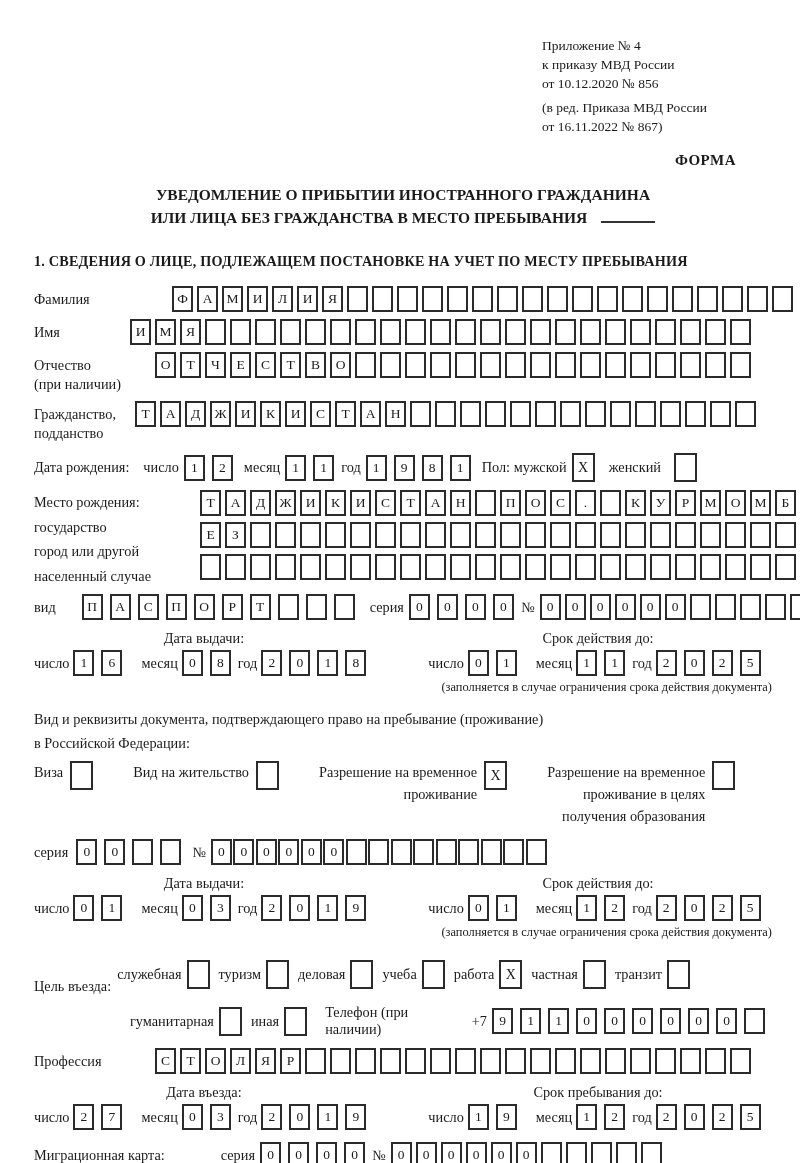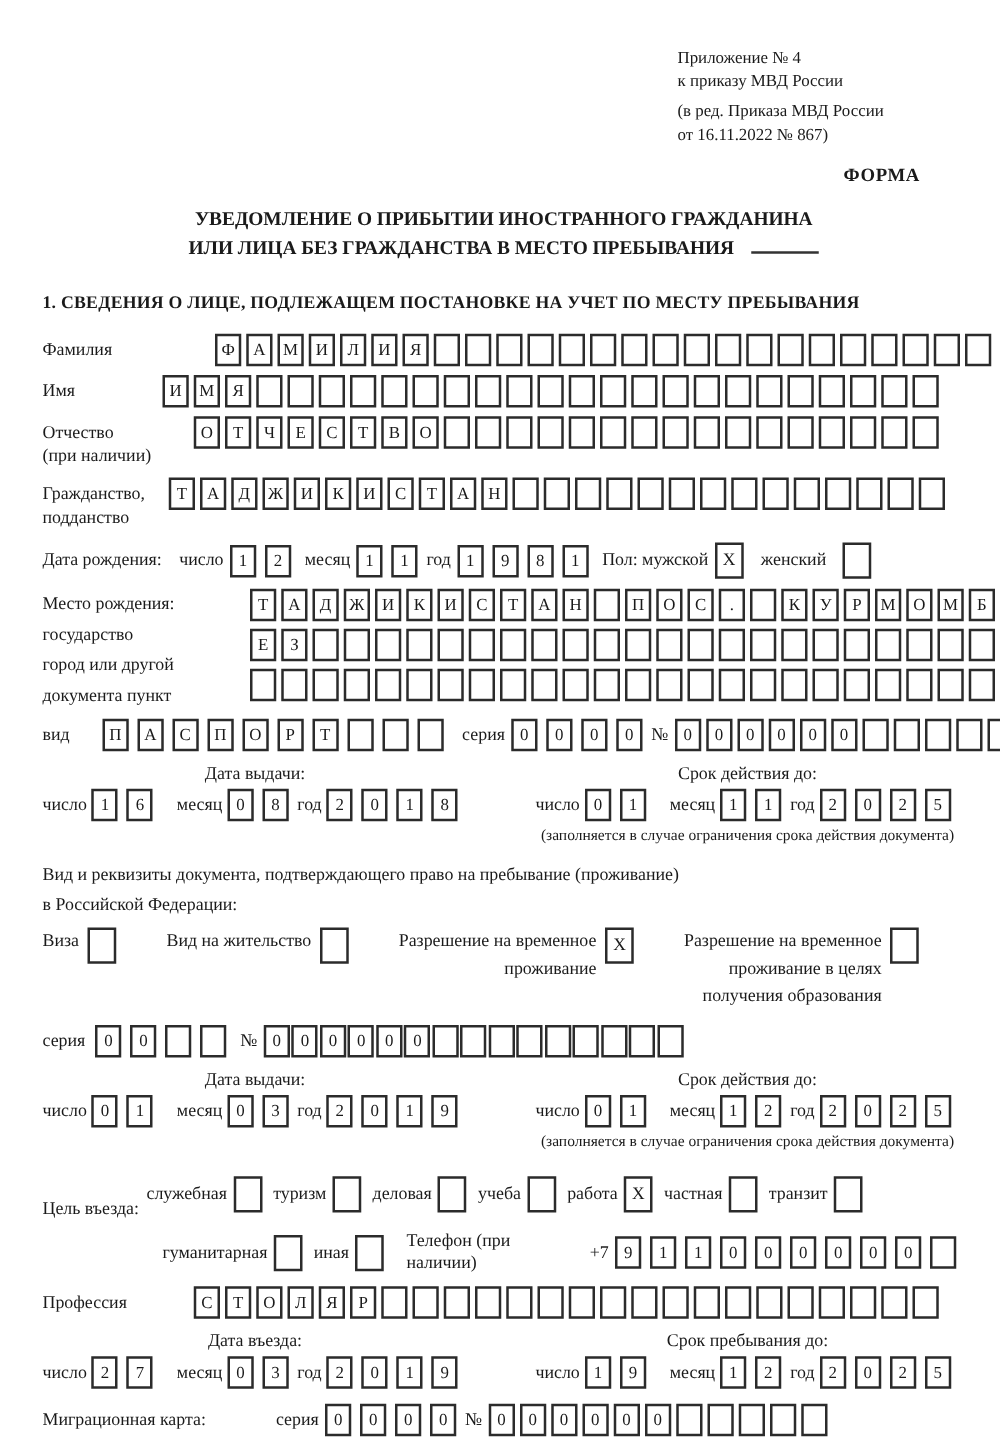--- a/index.html
+++ b/index.html
@@ -45,21 +45,21 @@
   .center-head { text-align:center; font-weight:bold; font-size:14.2px; margin-top:9px; }
 
   
   .dpair { display:flex; margin-top:10px;gap:25px; }
   .dp-l { width:365px; flex:none; }
   .dp-r { flex:1; }
   .dp-title { text-align:center; font-size:14.3px; margin-bottom:3px; }
   .dp-row { display:flex; align-items:center; font-size:14.3px; }
   .dp-row .t { margin-right:4px; }
   .dp-row .g { margin-left:12px; }
-  .dp-note { font-size:12.4px; text-align:center; margin-top:4px; white-space:nowrap; }
+  .dp-note { font-size:12.4px; text-align:right; margin-top:4px; white-space:nowrap; }
 
   .para { font-size:14.3px; margin-top:12px; line-height:24px; }
 
   
   .opts { display:flex; align-items:flex-start; margin-top:6px; font-size:14.3px;gap:23px; }
   .opt { display:flex; align-items:flex-start; }
   .opt .ol { line-height:22px; margin-right:7px; }
   .opt .ol.c { text-align:right; }
   .opt + .opt { margin-left:17px; }
 
@@ -70,20 +70,21 @@
   .purp2 { margin-left:96px; margin-top:9px; }
 </style>
 </head>
 <body>
 
 <div class="page">
 
   <div class="hdr">
     <div>Приложение № 4</div>
     <div>к приказу МВД России</div>
+    <div>от 10.12.2020 № 856</div>
     <div class="gap"></div>
     <div>(в ред. Приказа МВД России</div>
     <div>от 16.11.2022 № 867)</div>
   </div>
   <div class="forma">ФОРМА</div>
 
   <div class="title">
     <div>УВЕДОМЛЕНИЕ О ПРИБЫТИИ ИНОСТРАННОГО ГРАЖДАНИНА</div>
     <div>
       <span>ИЛИ ЛИЦА БЕЗ ГРАЖДАНСТВА В МЕСТО ПРЕБЫВАНИЯ</span><span class="blank"></span>
@@ -244,21 +245,21 @@
     <span class="cbox">X</span>
     <span class="t ml14">женский</span>
     <span class="cbox ml8"></span>
   </div>
 
   <div class="bp">
     <div class="bp-l">
       <div>Место рождения:</div>
       <div>государство</div>
       <div>город или другой</div>
-      <div>документа пункт</div>
+      <div>населенный случае</div>
     </div>
     <div class="bp-r">
       <div class="cells">
           <span class="cell">Т</span>
           <span class="cell">А</span>
           <span class="cell">Д</span>
           <span class="cell">Ж</span>
           <span class="cell">И</span>
           <span class="cell">К</span>
           <span class="cell">И</span>

